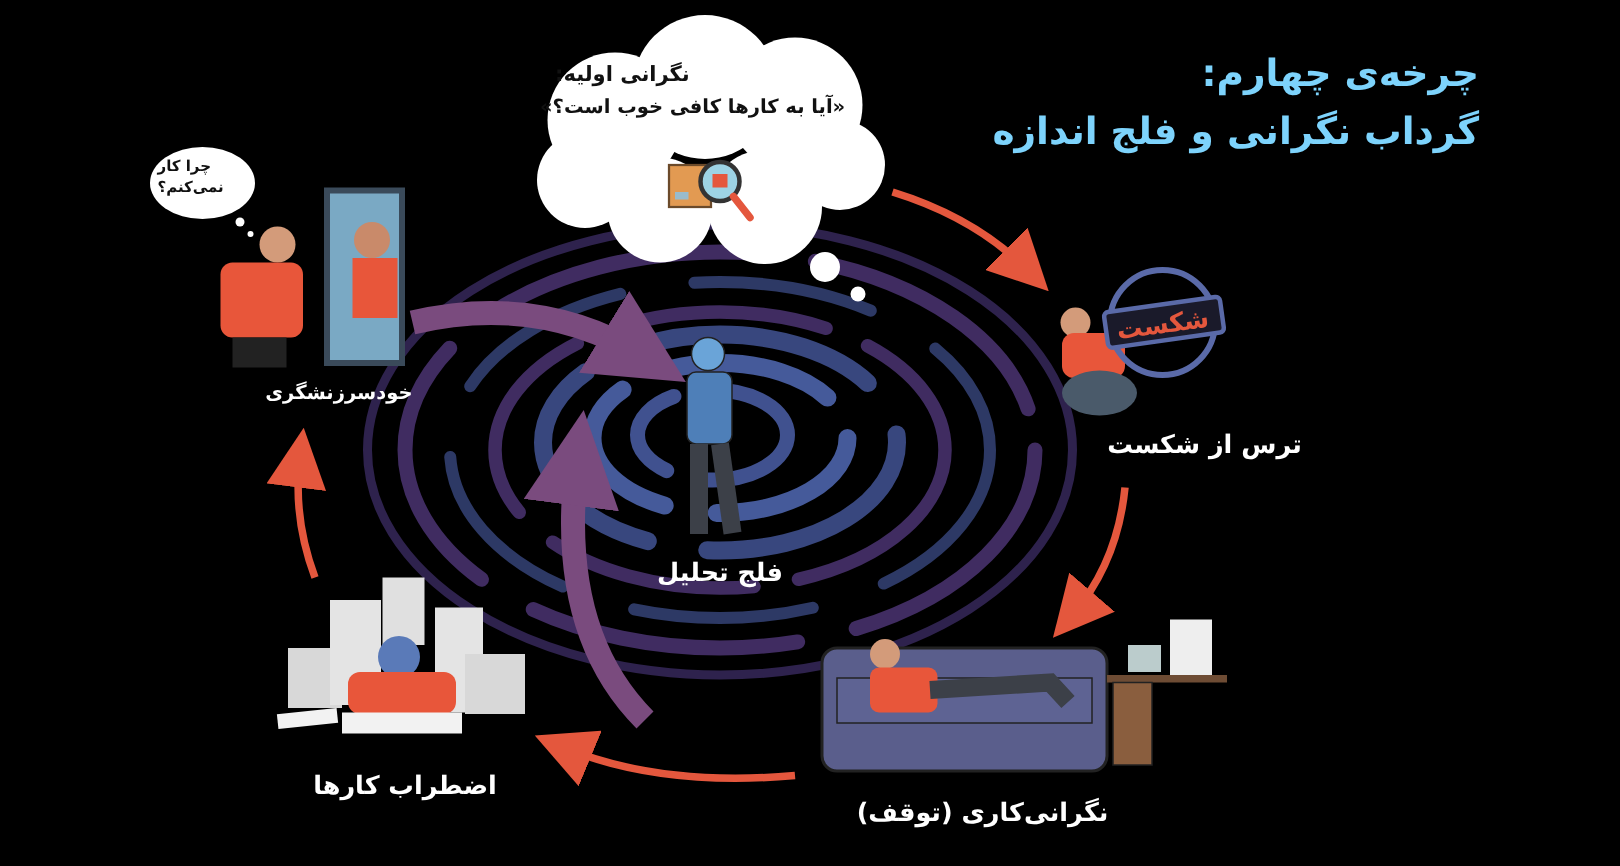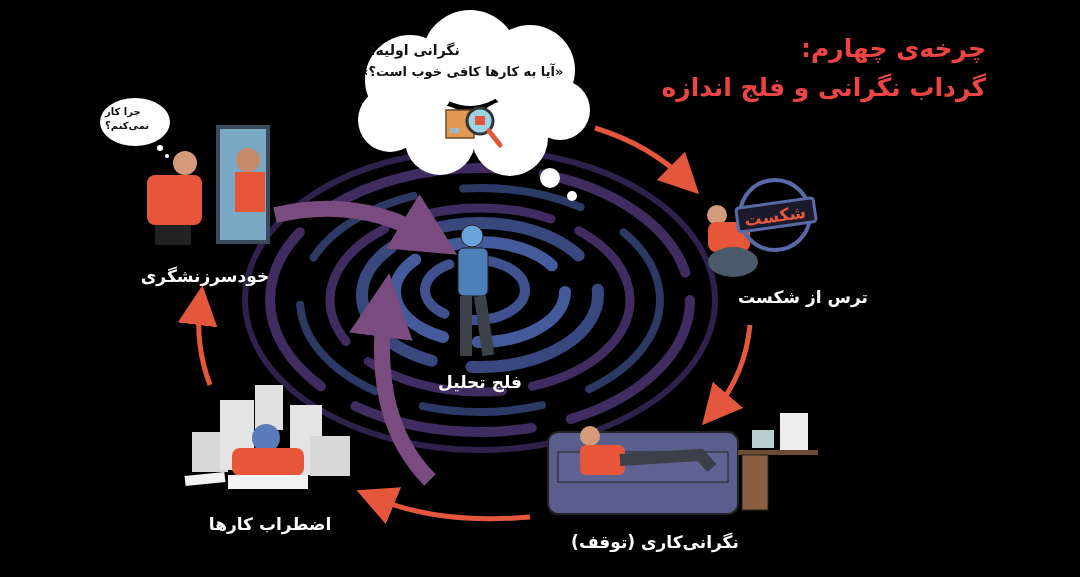--- a/index.html
+++ b/index.html
@@ -1,18 +1,18 @@
 <!DOCTYPE html>
 <html><head>
 <meta charset="utf-8">
 <style>
   html, body { margin:0; padding:0; background:#000; }
   body { width:1080px; height:577px; position:relative; overflow:hidden; font-family:"DejaVu Sans", sans-serif; color:#fff; }
   .label { position:absolute; color:#fff; font-weight:bold; direction:rtl; text-align:center; white-space:nowrap; }
-  .title { position:absolute; right:94px; top:30px; direction:rtl; text-align:right; font-weight:bold; color:#ef4444; }
+  .title { position:absolute; right:94px; top:30px; direction:rtl; text-align:right; font-weight:bold; color:#7dd3fc; }
   .title .l1 { font-size:25px; line-height:38px; }
   .title .l2 { font-size:25px; line-height:40px; }
   svg.bg { position:absolute; left:0; top:0; }
   .cloud-text { position:absolute; direction:rtl; text-align:left; color:#111; font-weight:bold; }
 </style>
 </head>
 <body>
 
 <svg class="bg" width="1080" height="577" viewBox="0 0 1080 577">
   <defs>
@@ -127,19 +127,19 @@
 </div>
 
 <div class="cloud-text" style="left:370px; top:42px; width:210px; font-size:14px;">نگرانی اولیه:</div>
 <div class="cloud-text" style="left:360px; top:64px; width:230px; font-size:13px;">«آیا به کارها کافی خوب است؟»</div>
 
 <div class="cloud-text" style="left:105px; top:105px; width:60px; font-size:10px; line-height:14px;">
   <div>چرا کار</div>
   <div>نمی‌کنم؟</div>
 </div>
 
-<div class="label" style="left:135px; top:266px; width:140px; font-size:17px;">خودسرزنشگری</div>
+<div class="label" style="left:135px; top:255px; width:140px; font-size:13px;text-align:right;">خودسرزنشگری</div>
 <div class="label" style="left:690px; top:287px; width:130px; font-size:17px;margin-left:48px;">ترس از شکست</div>
 <div class="label" style="left:415px; top:372px; width:130px; font-size:17px;">فلج تحلیل</div>
 <div class="label" style="left:570px; top:532px; width:170px; font-size:17px;">نگرانی‌کاری (توقف)</div>
 <div class="label" style="left:170px; top:512px; width:200px; font-size:17px; line-height:24px;">
   <div>اضطراب کارها</div>
 </div>
 
 </body></html>

